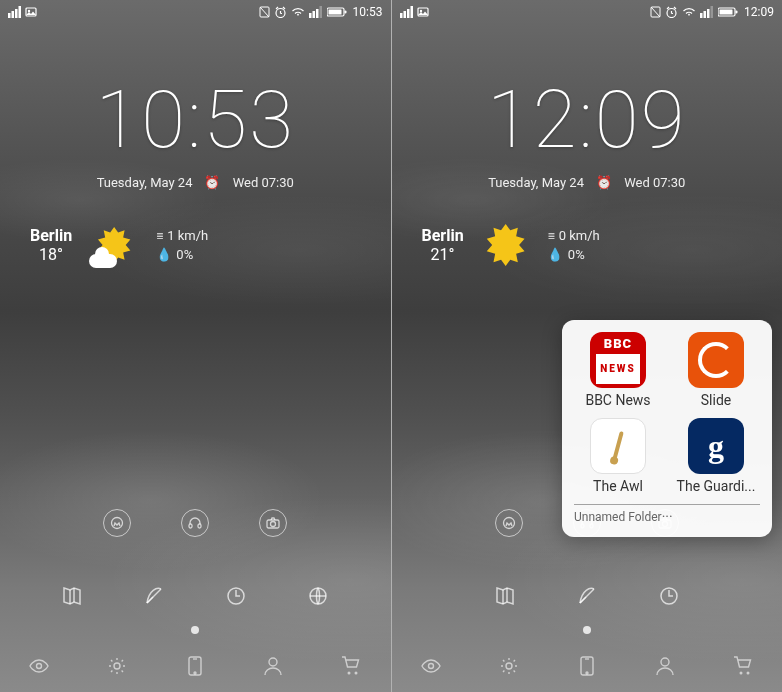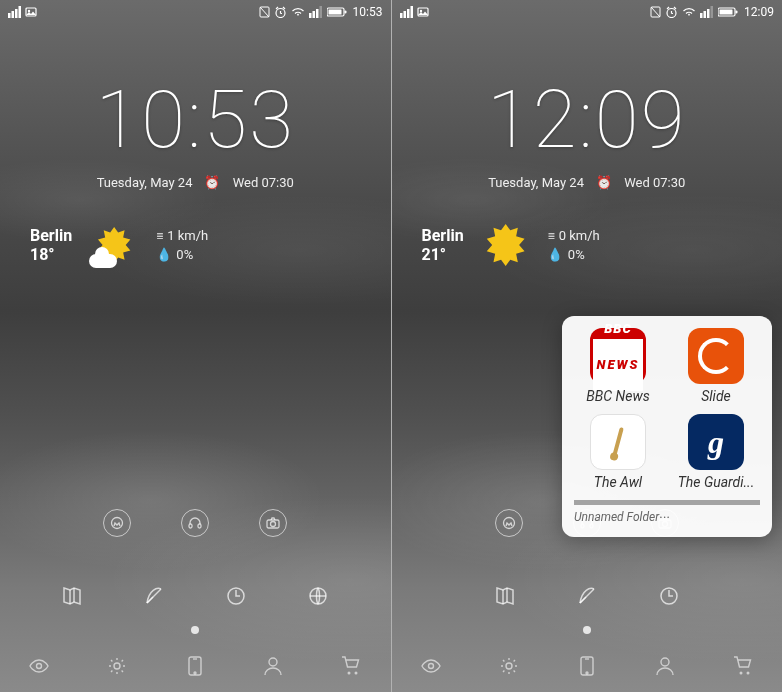--- a/index.html
+++ b/index.html
@@ -111,21 +111,22 @@
       flex-direction: column;
     }
 
     .weather-city {
       font-size: 16px;
       font-weight: bold;
     }
 
     .weather-temp {
       font-size: 16px;
-      font-weight: 700;
+      font-weight: 400;
+      text-align: center;
     }
 
     .weather-icon-sun {
       width: 50px;
       height: 50px;
       position: relative;
     }
 
     .sun-shape {
       width: 36px;
@@ -273,21 +274,20 @@
     .folder-popup {
       position: absolute;
       right: 10px;
       bottom: 155px;
       width: 210px;
       background: rgba(255,255,255,0.95);
       border-radius: 12px;
       padding: 12px;
       z-index: 20;
       box-shadow: 0 4px 20px rgba(0,0,0,0.3);
-      font-style: italic;
     }
 
     .folder-apps-grid {
       display: grid;
       grid-template-columns: 1fr 1fr;
       gap: 10px;
       margin-bottom: 10px;
     }
 
     .folder-app-item {
@@ -313,26 +313,26 @@
       border-radius: 12px;
     }
 
     .bbc-top {
       font-size: 13px;
       font-weight: 900;
       letter-spacing: 1px;
     }
 
     .bbc-news-text {
-      font-size: 13px;
+      font-size: 10px;
       font-weight: 900;
       letter-spacing: 2px;
       background: white;
       color: #c00;
-      padding: 18px 4px;
+      padding: 9px 4px;
       margin-top: 2px;
     }
 
     .slide-icon {
       background: #e8520a;
       width: 56px;
       height: 56px;
       border-radius: 12px;
       display: flex;
       align-items: center;
@@ -401,21 +401,21 @@
       font-size: 14px;
       color: #333;
       text-align: center;
     }
 
     .folder-name {
       text-align: center;
       font-size: 12px;
       color: #666;
       padding-top: 4px;
-      border-top: 5px solid #a3a3a3;
+      border-top: 1px solid #a3a3a3;
       display: flex;
       align-items: center;
       justify-content: flex-start;
       gap: 0;
     }
 
     .three-dots {
       font-size: 14px;
       color: #666;
     }

